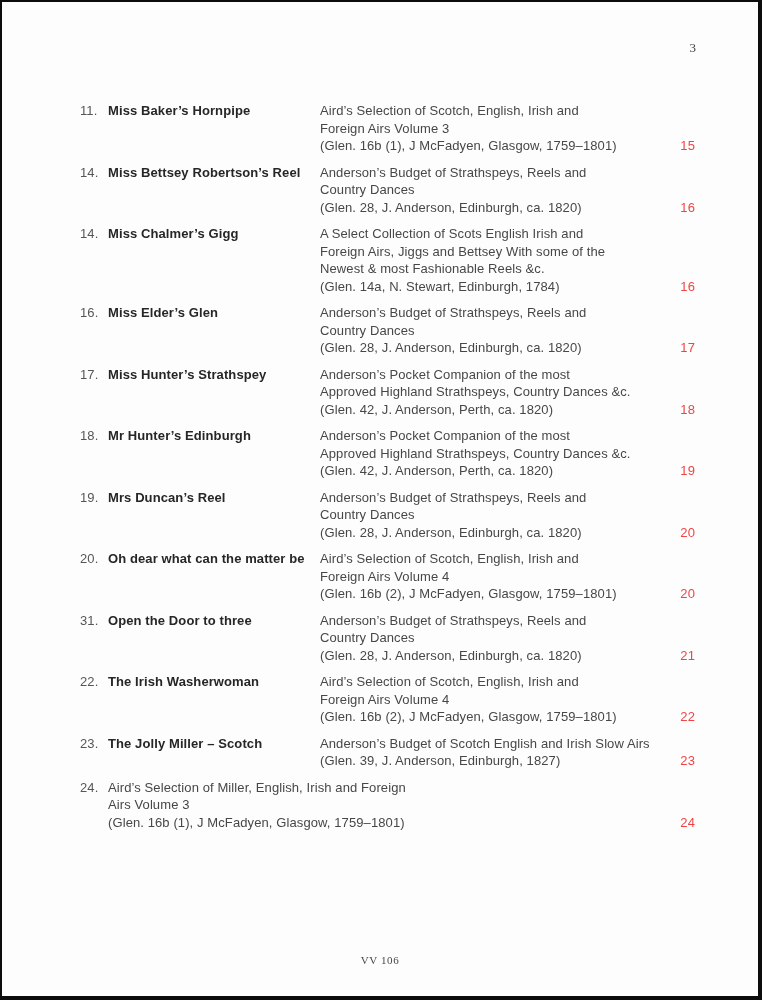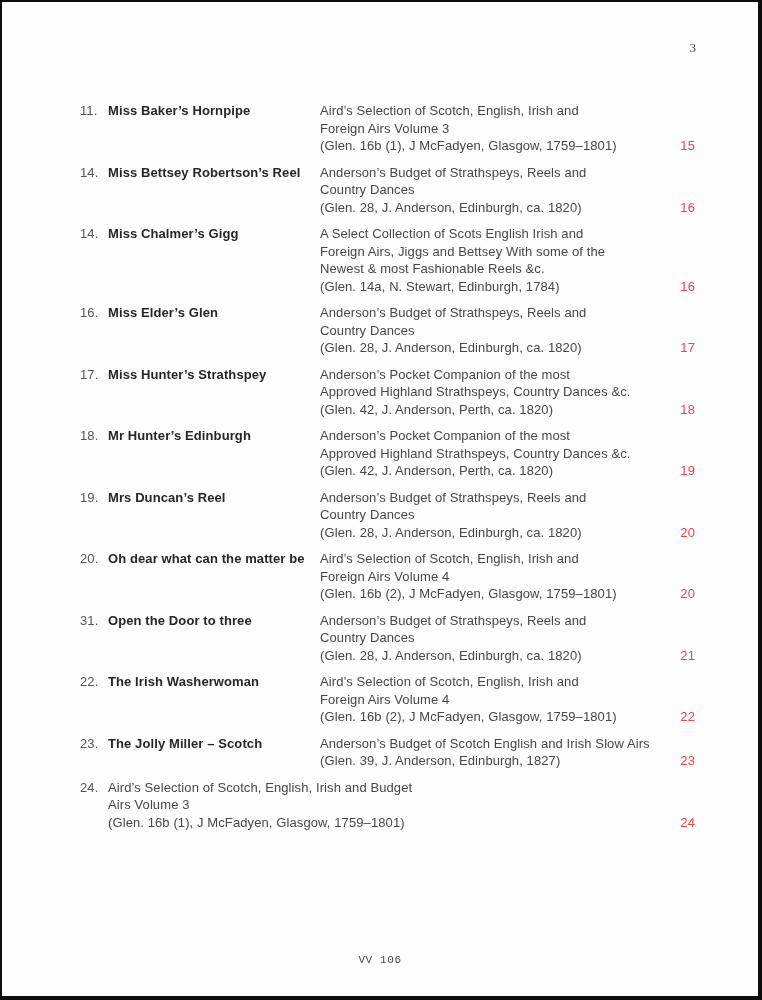--- a/index.html
+++ b/index.html
@@ -61,21 +61,21 @@
     width: 38px;
     text-align: right;
     align-self: flex-end;
     color: #ef4444;
   }
   .footer {
     position: absolute;
     left: 0; right: 0;
     bottom: 30px;
     text-align: center;
-    font-family: Liberation Mono, monospace;
+    font-family: Liberation Serif, serif;
     font-size: 11px;
     letter-spacing: 0.6px;
     color: #474747;
   }
 </style>
 </head>
 <body>
 
 <div class="page">
   <div class="corner-page-number">3</div>
@@ -198,21 +198,21 @@
     <div class="source">
           <div>Anderson’s Budget of Scotch English and Irish Slow Airs</div>
           <div>(Glen. 39, J. Anderson, Edinburgh, 1827)</div>
         </div>
     <div class="pagenum">23</div>
   </div>
 
   <div class="entry">
     <div class="num">24.</div>
     <div class="source">
-          <div>Aird’s Selection of Scotch, English, Irish and Budget</div>
+          <div>Aird’s Selection of Miller, English, Irish and Foreign</div>
           <div>Airs Volume 3</div>
           <div>(Glen. 16b (1), J McFadyen, Glasgow, 1759–1801)</div>
         </div>
     <div class="pagenum">24</div>
   </div>
 </div>
 
   <div class="footer">VV 106</div>
 </div>
 

